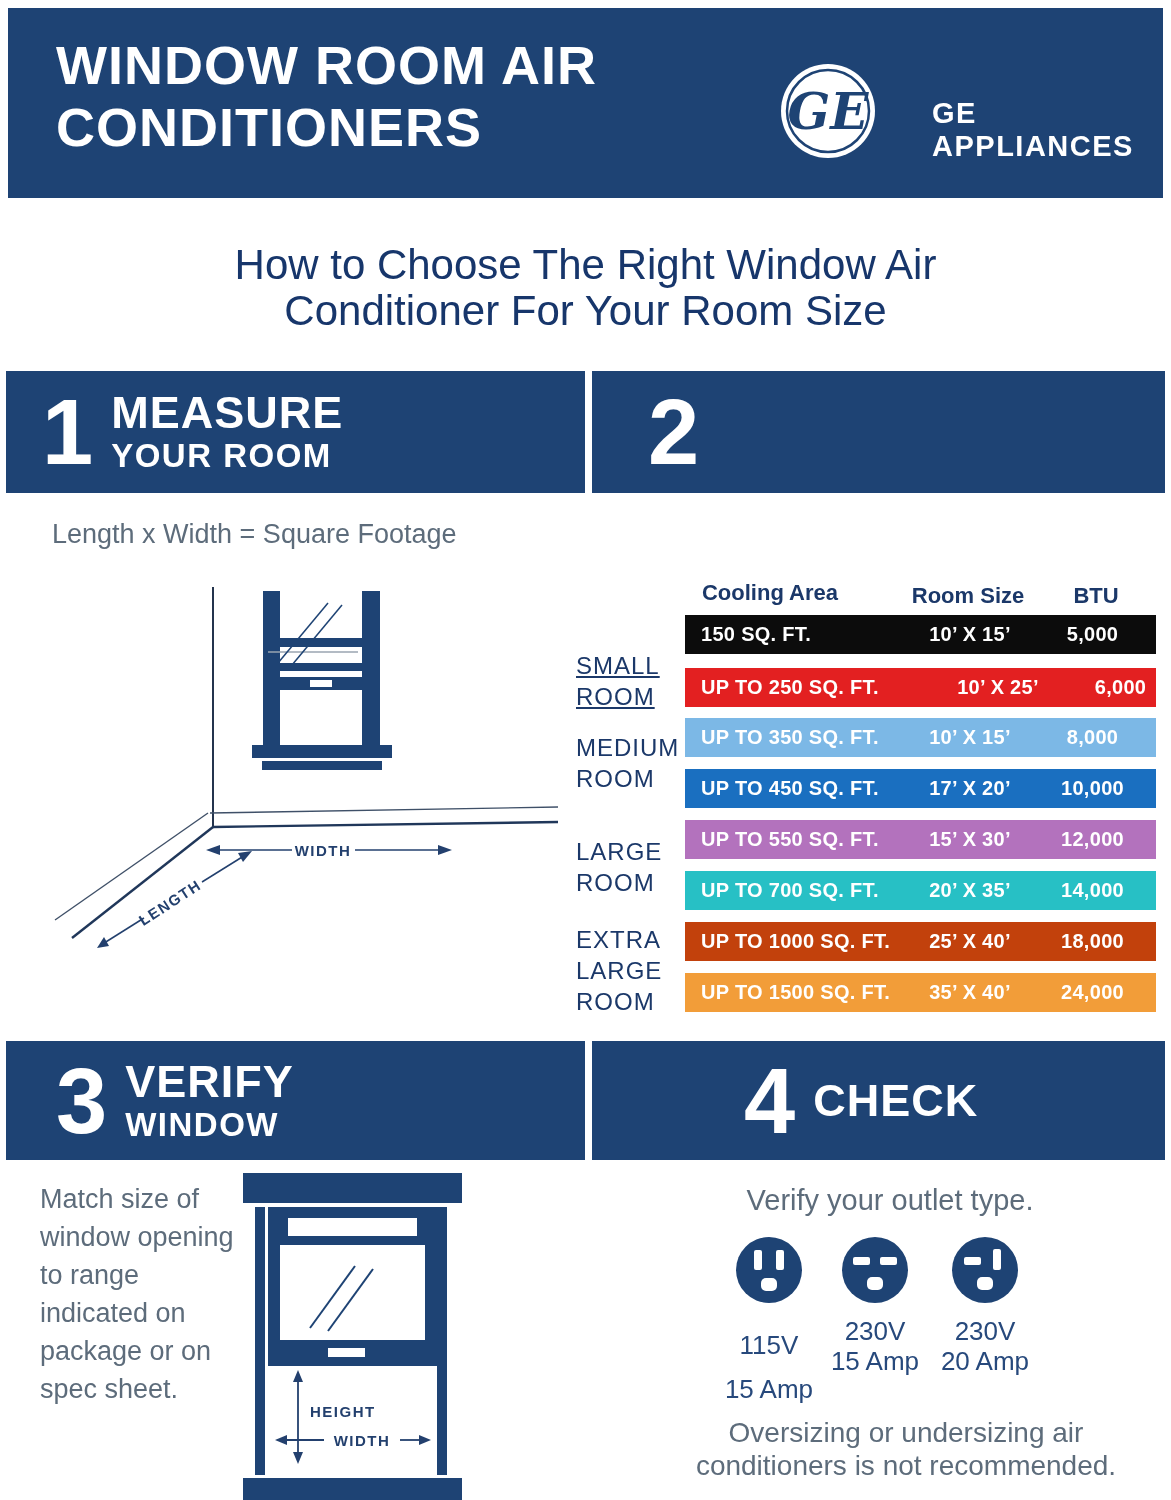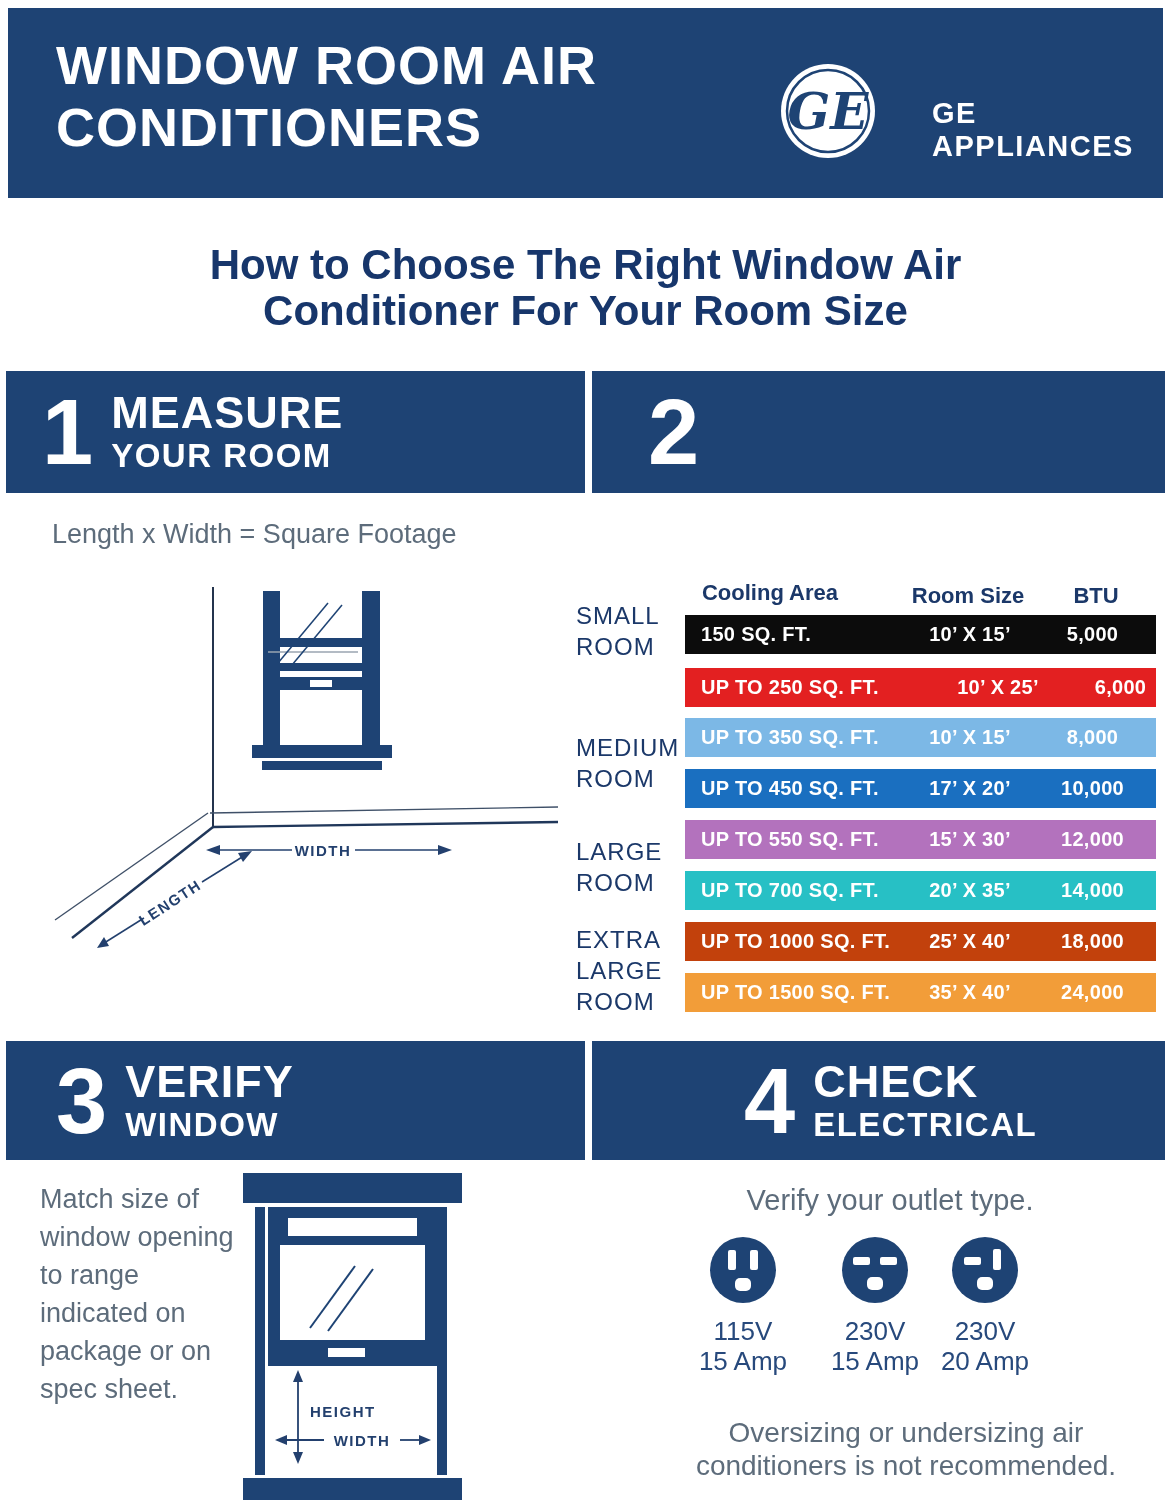--- a/index.html
+++ b/index.html
@@ -6,21 +6,21 @@
   body{width:1171px;height:1500px;background:#ffffff;font-family:"Liberation Sans",sans-serif;overflow:hidden;}
   .canvas{position:relative;width:1171px;height:1500px;background:#ffffff;}
 
   
   .top-banner{position:absolute;left:8px;top:8px;width:1155px;height:190px;background:#1e4374;}
   .main-title{position:absolute;left:48px;top:26px;color:#ffffff;font-weight:bold;font-size:54px;line-height:62px;letter-spacing:1px;}
   .ge-logo{position:absolute;left:772px;top:55px;width:96px;height:96px;}
   .brand-name{position:absolute;left:888px;top:89px;color:#ffffff;font-weight:bold;font-size:29px;letter-spacing:1.5px;margin-left:36px;}
 
   
-  .subtitle{position:absolute;left:0;top:242px;width:1171px;text-align:center;color:#17366b;font-weight:bold;font-size:42px;line-height:46px;}
+  .subtitle{position:absolute;left:0;top:242px;width:1171px;text-align:center;color:#17366b;font-weight:normal;font-size:42px;line-height:46px;}
 
   
   .step-banner{position:absolute;background:#1e4374;display:flex;align-items:center;color:#ffffff;}
   .step-num{font-weight:bold;font-size:92px;line-height:1;}
   .step-words{margin-left:18px;display:flex;flex-direction:column;}
   .step-title{font-weight:bold;font-size:45px;line-height:48px;letter-spacing:1px;}
   .step-sub{font-weight:bold;font-size:33px;line-height:38px;letter-spacing:1.5px;}
   #banner-1{left:6px;top:371px;width:579px;height:122px;}
   #banner-1 .step-num{margin-left:36px;}
   #banner-2{left:592px;top:371px;width:573px;height:122px;}
@@ -34,32 +34,32 @@
   .formula{position:absolute;left:52px;top:519px;color:#5d6c7b;font-size:27px;}
   #measure-svg{position:absolute;left:40px;top:555px;}
 
   
   .match-intro{position:absolute;left:592px;top:502px;width:520px;text-align:center;color:#5d6c7b;font-size:26px;line-height:40px;}
   .tbl-header{position:absolute;color:#1b3869;font-weight:bold;font-size:22px;text-align:center;}
   #hdr-cooling{left:690px;top:580px;width:160px;}
   #hdr-room{left:903px;top:583px;width:130px;}
   #hdr-btu{left:1061px;top:583px;width:70px;}
   .group-label{position:absolute;left:576px;color:#1b3869;font-size:24px;line-height:31px;letter-spacing:1px;white-space:nowrap;}
-  #group-0{top:600px;}  #group-1{top:732px;}  #group-2{top:836px;}  #group-3{top:924px;}
+  #group-0{top:650px;text-decoration:underline;}  #group-1{top:732px;}  #group-2{top:836px;}  #group-3{top:924px;}
   .t-row{position:absolute;left:685px;width:471px;height:39px;display:grid;grid-template-columns:210px 118px auto;align-items:center;padding-left:16px;box-sizing:border-box;color:#ffffff;font-weight:bold;font-size:20px;letter-spacing:0.3px;}
   .t-row .c2,.t-row .c3{text-align:center;}
 
   
   .verify-text{position:absolute;left:40px;top:1180px;color:#5d6c7b;font-size:27px;line-height:38px;}
   #verify-svg{position:absolute;left:240px;top:1168px;}
 
   
   .outlet-intro{position:absolute;left:640px;top:1184px;width:500px;text-align:center;color:#5d6c7b;font-size:29px;}
   .outlet{position:absolute;top:1236px;width:110px;display:flex;flex-direction:column;align-items:center;}
-  #outlet-0{left:688px;} #outlet-1{left:820px;} #outlet-2{left:930px;}
+  #outlet-0{left:714px;gap:14px;} #outlet-1{left:820px;} #outlet-2{left:930px;}
   .outlet-volt{margin-top:12px;color:#27497c;font-size:26px;line-height:30px;}
   .outlet-amp{color:#27497c;font-size:26px;line-height:30px;}
   .note{position:absolute;left:656px;top:1416px;width:500px;text-align:center;color:#5d6c7b;font-size:28px;line-height:33px;}
 
   svg text{font-family:"Liberation Sans",sans-serif;}
   .dim-text{fill:#23406e;font-size:15px;font-weight:bold;letter-spacing:1.5px;}
   .mono-text{font-family:"DejaVu Serif",serif;font-style:italic;font-weight:bold;fill:#1e4374;}
 </style>
 </head>
 <body>
@@ -205,21 +205,20 @@
     <div class="step-num">3</div>
     <div class="step-words">
       <div class="step-title">VERIFY</div>
       <div class="step-sub">WINDOW</div>
     </div>
   </div>
   <div id="banner-4" class="step-banner">
     <div class="step-num">4</div>
     <div class="step-words">
       <div class="step-title">CHECK</div>
-      <div class="step-sub">ELECTRICAL</div>
     </div>
   </div>
 
   <div class="verify-text">
     <div>Match size of</div>
     <div>window opening</div>
     <div>to range</div>
     <div>indicated on</div>
     <div>package or on</div>
     <div>spec sheet.</div>

